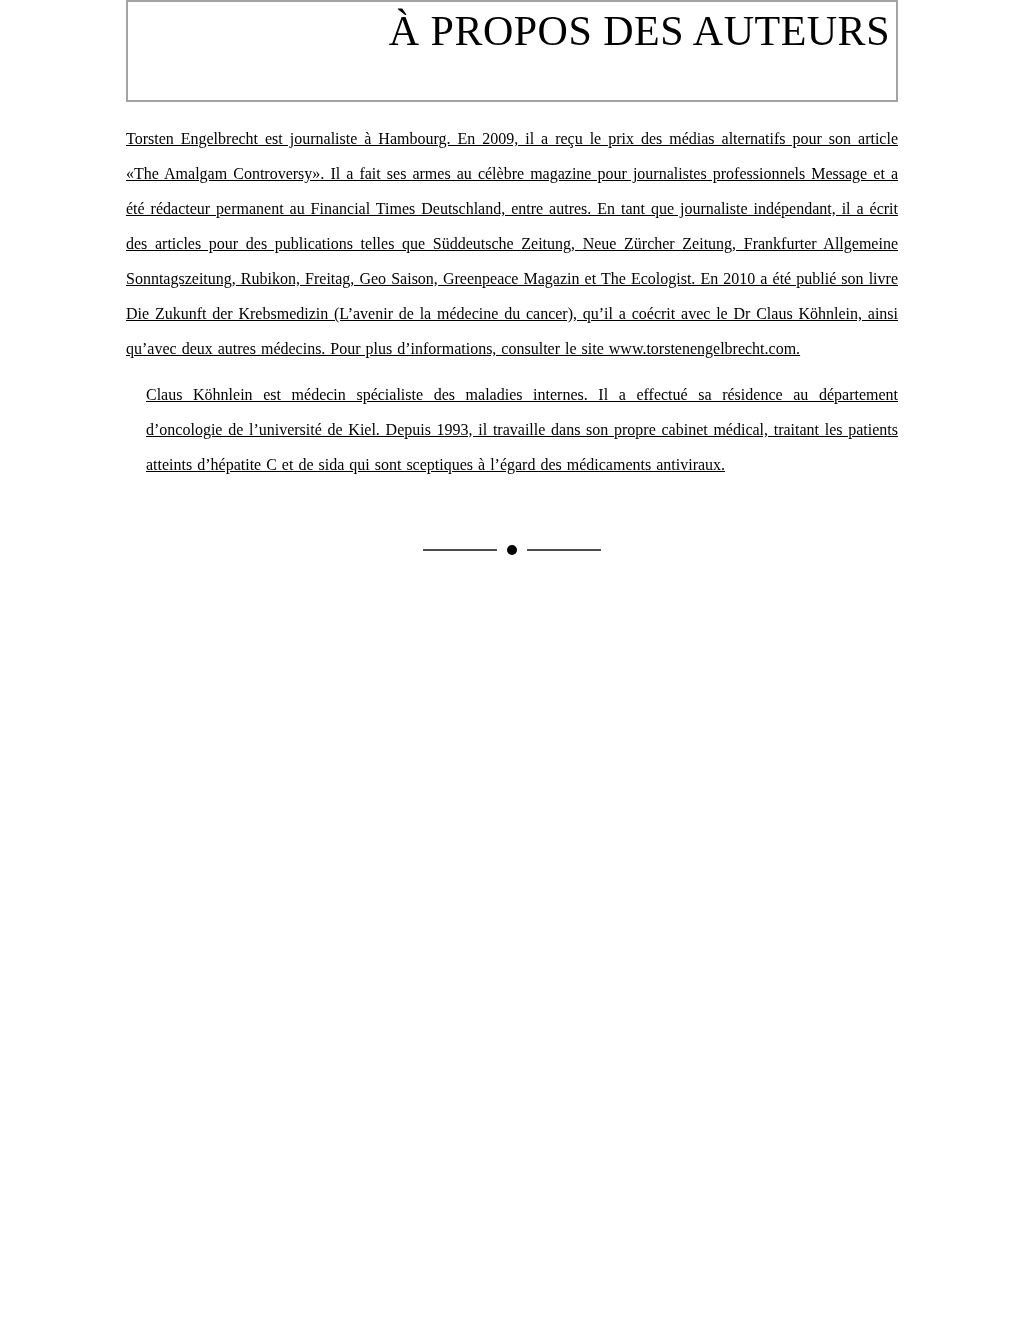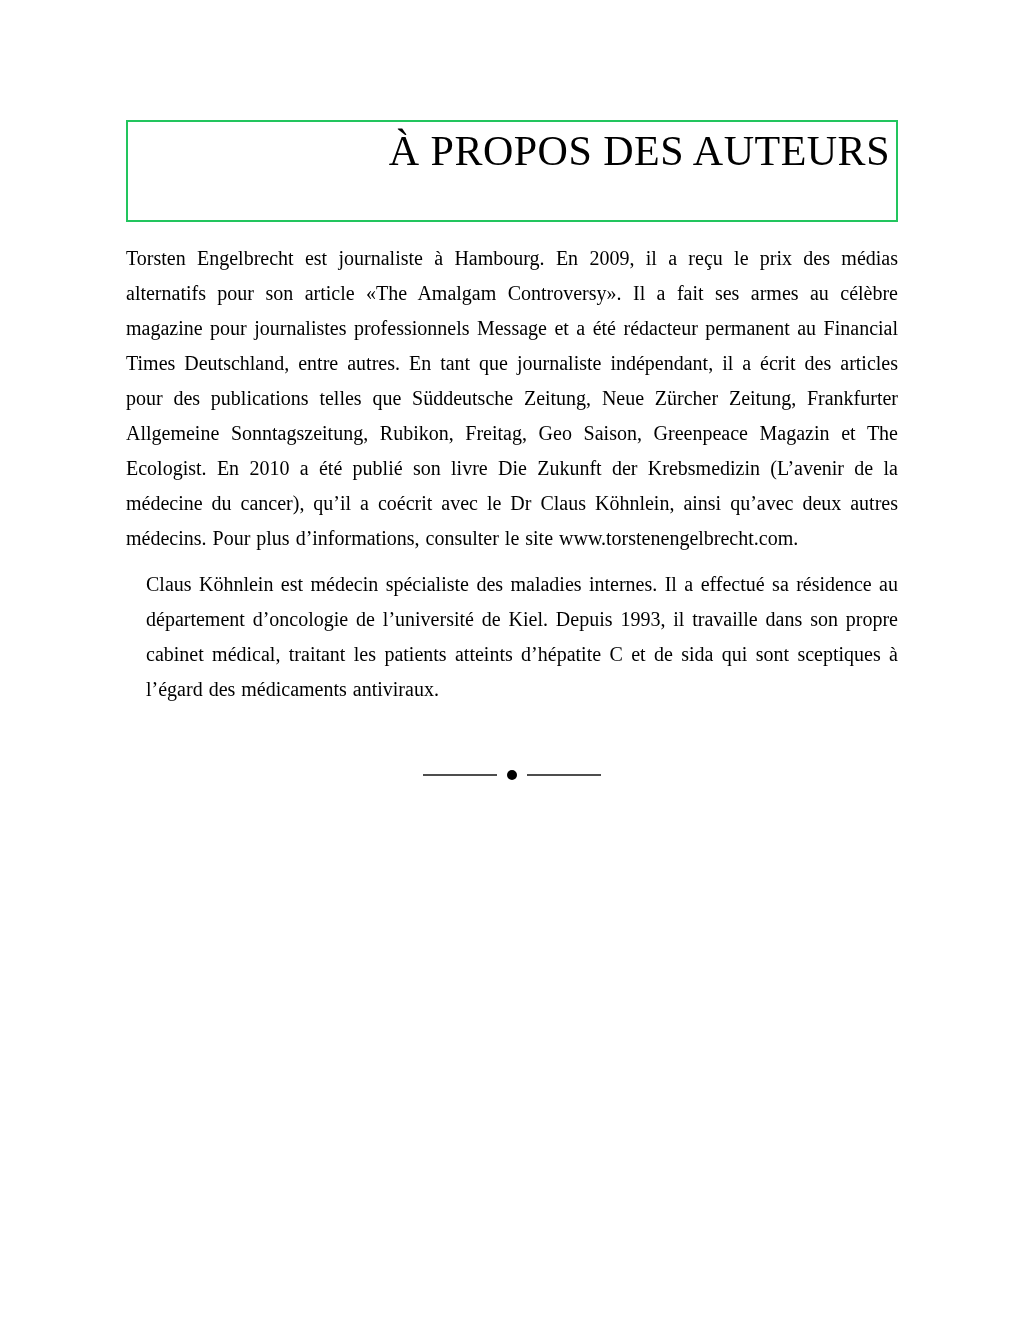--- a/index.html
+++ b/index.html
@@ -19,43 +19,43 @@
     height: 1325px;
     background: #ffffff;
   }
 
   .content {
     margin: 0 126px;
     width: 772px;
   }
 
   .title-box {
-    margin-top: 120px;
     width: 100%;
     height: 102px;
-    border: 2px solid #22c55e;
+    border: 2px solid #a3a3a3;
     text-align: right;
     padding: 6px 6px 0 0;
     overflow: hidden;
   }
 
   .page-title {
     font-size: 42px;
     line-height: 46px;
     font-weight: normal;
     letter-spacing: 0.5px;
     white-space: nowrap;
   }
 
   .body-paragraph {
-    font-size: 20px;
+    font-size: 16px;
     line-height: 35px;
     text-align: justify;
     text-justify: inter-word;
     word-spacing: 1px;
+    text-decoration: underline;
   }
 
   .body-paragraph.first {
     margin-top: 19px;
   }
 
   .body-paragraph.second {
     margin-top: 11px;
     margin-left: 20px;
   }

